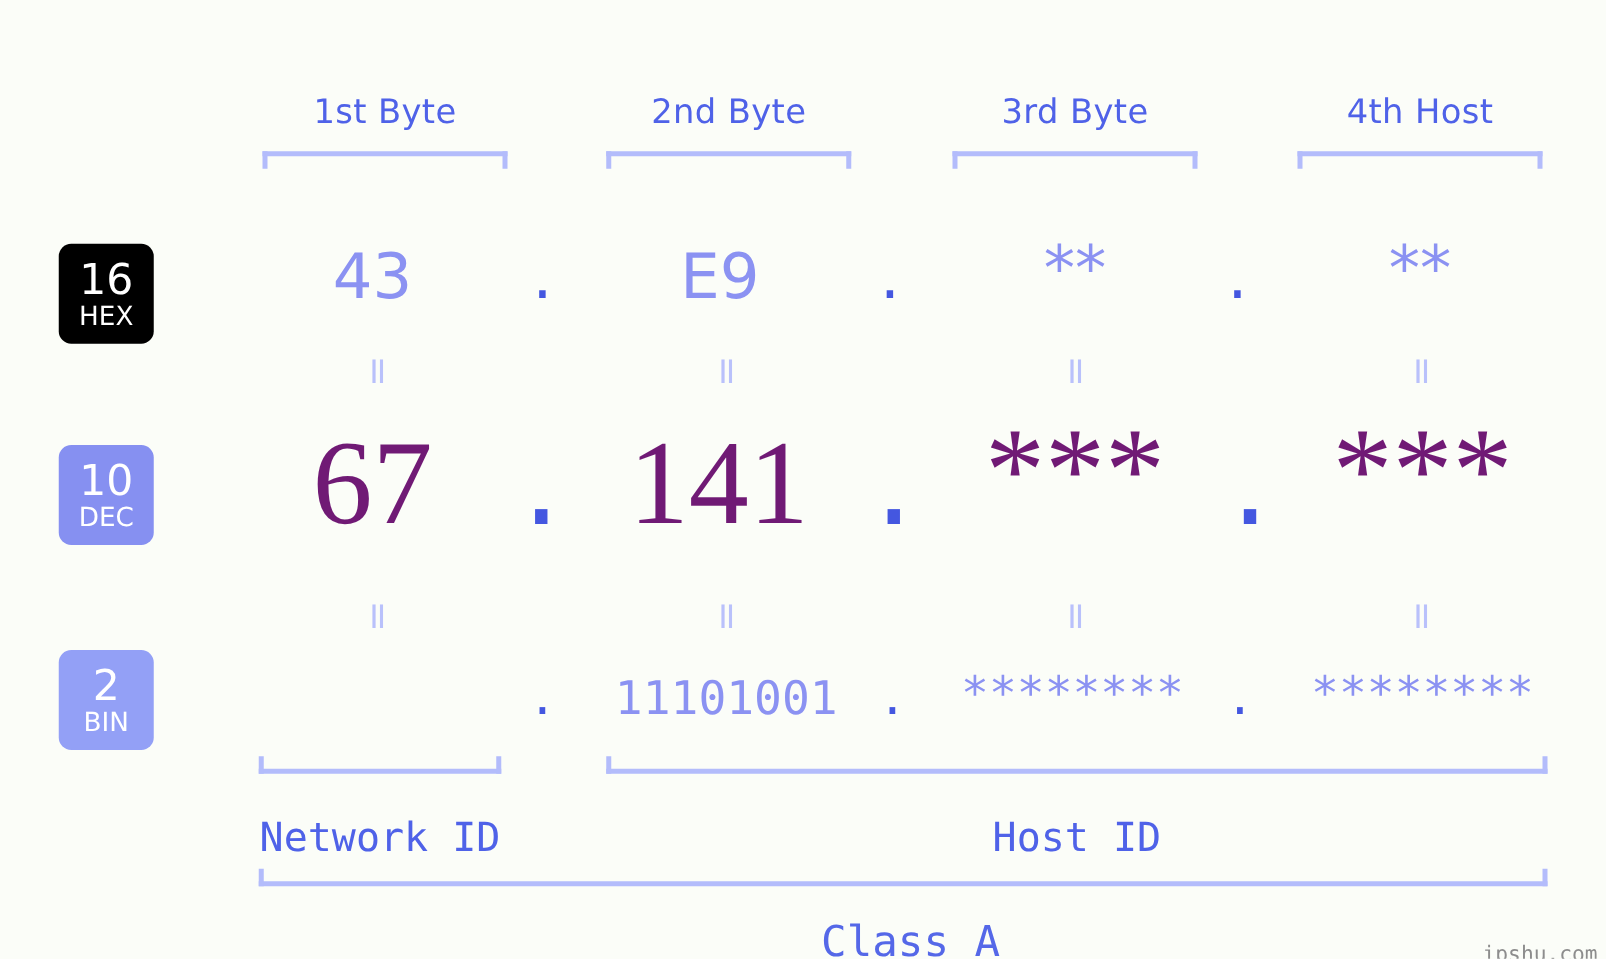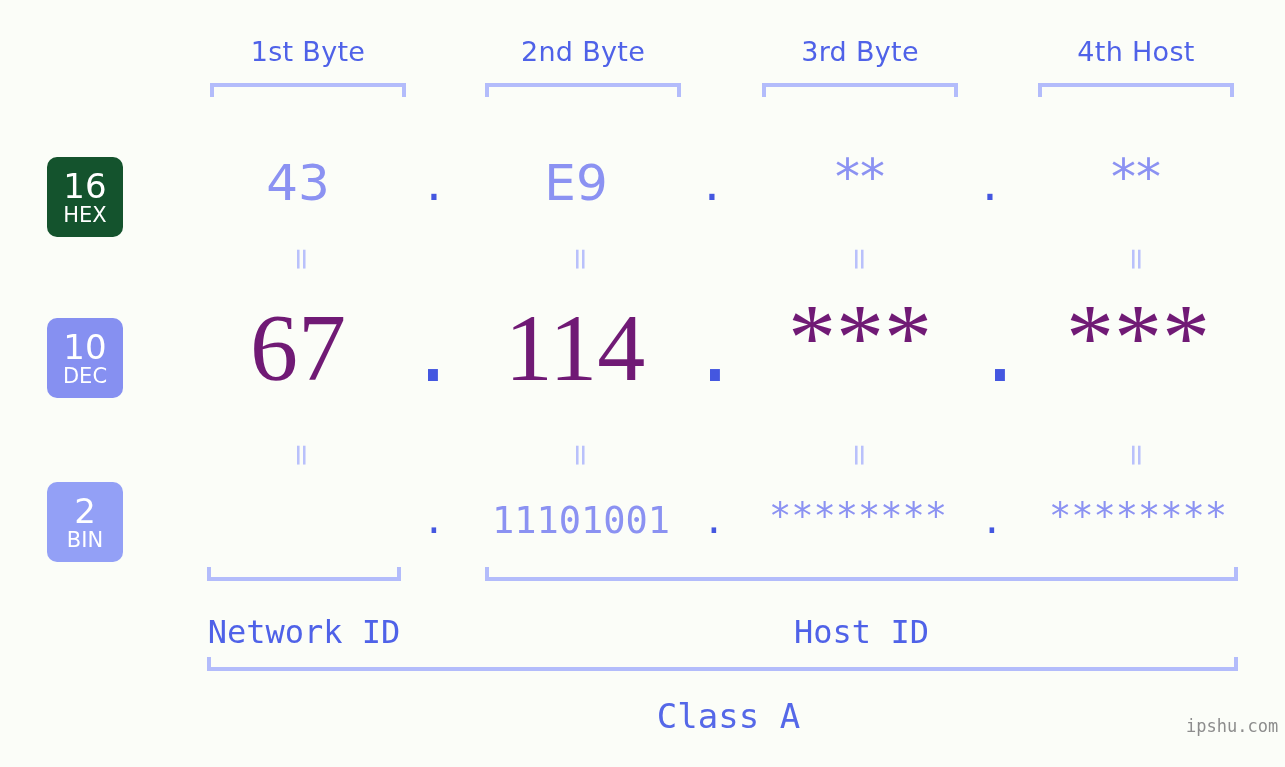--- a/index.html
+++ b/index.html
@@ -10,20 +10,21 @@
     width: 1285px;
     height: 767px;
     background: #fbfdf8;
     font-family: "Liberation Sans", sans-serif;
     overflow: hidden;
   }
   .stage {
     position: relative;
     width: 1285px;
     height: 685px;
+    margin-top: 38px;
   }
 
   
   .byte-label {
     position: absolute;
     color: #4f62e8;
     font-size: 27px;
     font-family: "DejaVu Sans", sans-serif;
     text-align: center;
     white-space: nowrap;
@@ -152,21 +153,21 @@
   <div class="byte-label" style="left:210px; top:36px; width:196px;">1st Byte</div>
   <div class="byte-label" style="left:485px; top:36px; width:196px;">2nd Byte</div>
   <div class="byte-label" style="left:762px; top:36px; width:196px;">3rd Byte</div>
   <div class="byte-label" style="left:1038px; top:36px; width:196px;">4th Host</div>
 
   <div class="bracket-top" style="left:210px; top:83px; width:196px;"></div>
   <div class="bracket-top" style="left:485px; top:83px; width:196px;"></div>
   <div class="bracket-top" style="left:762px; top:83px; width:196px;"></div>
   <div class="bracket-top" style="left:1038px; top:83px; width:196px;"></div>
 
-  <div class="badge" style="left:47px; top:157px; background:#14532d;">
+  <div class="badge" style="left:47px; top:157px; background:#000000;">
     <span class="num">16</span>
     <span class="nm">HEX</span>
   </div>
 
   <div class="val hex-val" style="left:200px; top:158px; width:196px;">43</div>
   <div class="dot dot-hex" style="left:412px; top:158px; width:44px;">.</div>
   <div class="val hex-val" style="left:478px; top:158px; width:196px;">E9</div>
   <div class="dot dot-hex" style="left:690px; top:158px; width:44px;">.</div>
   <div class="val hex-val" style="left:762px; top:152px; width:196px;">**</div>
   <div class="dot dot-hex" style="left:968px; top:158px; width:44px;">.</div>
@@ -177,21 +178,21 @@
   <div class="eq" style="left:843px; top:244px;">=</div>
   <div class="eq" style="left:1120px; top:244px;">=</div>
 
   <div class="badge" style="left:47px; top:318px; background:#8690f1;">
     <span class="num">10</span>
     <span class="nm">DEC</span>
   </div>
 
   <div class="val dec-val" style="left:200px; top:300px; width:196px;">67</div>
   <div class="dot dot-dec" style="left:398px; top:300px; width:70px;">.</div>
-  <div class="val dec-val" style="left:466px; top:300px; width:218px;">114</div>
+  <div class="val dec-val" style="left:466px; top:300px; width:218px;">141</div>
   <div class="dot dot-dec" style="left:680px; top:300px; width:70px;">.</div>
   <div class="val dec-val" style="left:752px; top:290px; width:216px;">***</div>
   <div class="dot dot-dec" style="left:965px; top:300px; width:70px;">.</div>
   <div class="val dec-val" style="left:1030px; top:290px; width:216px;">***</div>
 
   <div class="eq" style="left:285px; top:440px;">=</div>
   <div class="eq" style="left:564px; top:440px;">=</div>
   <div class="eq" style="left:843px; top:440px;">=</div>
   <div class="eq" style="left:1120px; top:440px;">=</div>
 

